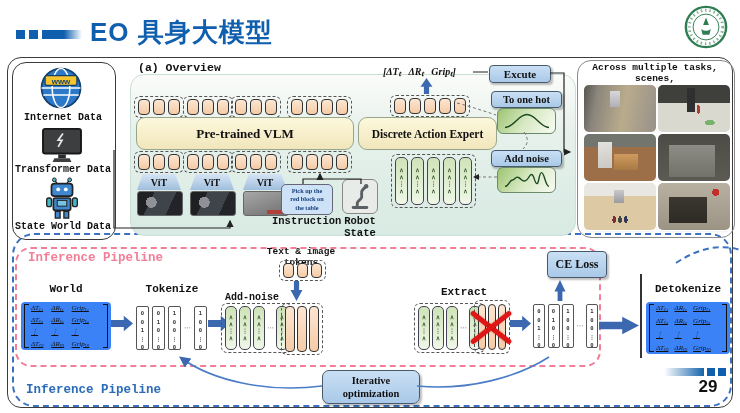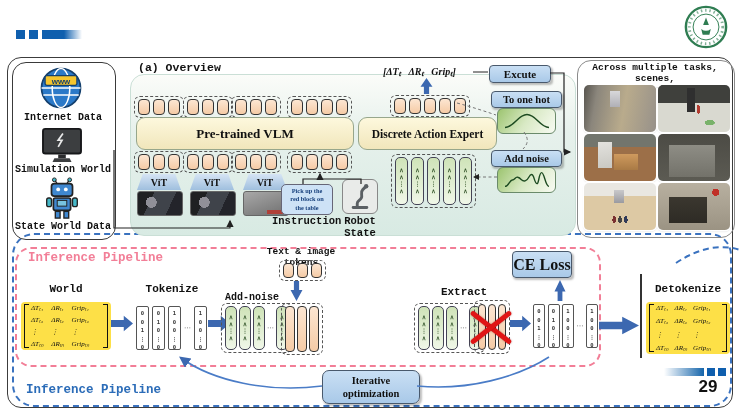--- a/index.html
+++ b/index.html
@@ -49,21 +49,21 @@
   .cam12{background:radial-gradient(6px 6px at 30% 45%,#909098 0 90%,transparent 91%),
          linear-gradient(115deg,#1f2022 0 30%,#3f434a 30% 70%,#23242a 70%);}
   .cam3{background-image:linear-gradient(#b04038,#b04038),linear-gradient(160deg,#a8a8a8,#6f6f6f);
         background-size:18px 4px,100% 100%;background-position:88% 96%,0 0;background-repeat:no-repeat;}
 
   .bincol{display:block;width:13px;height:44px;background:#fff;border:1px solid #555;border-radius:2px;
           font-family:"DejaVu Sans Mono","Liberation Mono",monospace;font-size:5.5px;line-height:1.55;
           color:#333;text-align:center;white-space:pre-line;padding-top:2px;box-sizing:border-box;}
   .bindots{font-size:7px;color:#333;align-self:center;}
 
-  .matrix{display:flex;background:#fde047;border-radius:4px;padding:2px 3px;box-sizing:border-box;}
+  .matrix{display:flex;background:#3b82f6;border-radius:4px;padding:2px 3px;box-sizing:border-box;text-decoration:underline;}
   .br-l{width:4px;border-left:1.3px solid #111;border-top:1.3px solid #111;border-bottom:1.3px solid #111;}
   .br-r{width:4px;border-right:1.3px solid #111;border-top:1.3px solid #111;border-bottom:1.3px solid #111;}
   .mx{flex:1;display:grid;grid-template-columns:1fr 1fr 1.45fr;align-content:space-between;
       font-style:italic;font-size:7px;line-height:1.15;padding:0 2px;height:100%;box-sizing:border-box;}
   .mx span{display:block;}
 
   .ar{background:#3c68b0;clip-path:polygon(0 30%,58% 30%,58% 4%,100% 50%,58% 96%,58% 70%,0 70%);}
   .au{background:#3c68b0;clip-path:polygon(30% 100%,30% 55%,4% 55%,50% 0,96% 55%,70% 55%,70% 100%);}
   .ad{background:#3c68b0;clip-path:polygon(30% 0,30% 45%,4% 45%,50% 100%,96% 45%,70% 45%,70% 0);}
 
@@ -93,20 +93,21 @@
       background-size:100% 100%,38px 26px,100% 100%;background-position:0 0,32% 66%,0 0;}
 </style>
 </head>
 <body>
 
 <div id="stage">
 
   <div class="abs deco-sq" style="left:16px;top:30px"></div>
   <div class="abs deco-sq" style="left:29px;top:30px"></div>
   <div class="abs" style="left:42px;top:30px;width:40px;height:9px;background:linear-gradient(90deg,#0f5fae,#0f5fae 55%,rgba(15,95,174,0))"></div>
+  <div class="abs title" style="left:90px;top:15px">EO 具身大模型</div>
 
   <svg class="abs" style="left:683px;top:4px" width="46" height="46" viewBox="0 0 48 48">
     <circle cx="24" cy="24" r="21" fill="#fff" stroke="#2f7d52" stroke-width="2.5"></circle>
     <circle cx="24" cy="24" r="17.5" fill="none" stroke="#2f7d52" stroke-width="3" stroke-dasharray="1.5 3" opacity="0.6"></circle>
     <circle cx="24" cy="24" r="13.5" fill="none" stroke="#2f7d52" stroke-width="1"></circle>
     <path d="M24 14 l3 8 h-6 z" fill="#2f7d52"></path>
     <path d="M19 26 q5 4 10 0 l-1.5 6 h-7 z" fill="#2f7d52"></path>
   </svg>
 
   <div class="abs outer" style="left:7px;top:57px;width:724px;height:349px"></div>
@@ -122,21 +123,21 @@
     <rect x="8" y="12" width="36" height="11" rx="2" fill="#f5c52e" stroke="#14406e" stroke-width="1.5"></rect>
     <text x="26" y="21" text-anchor="middle" font-size="9" font-weight="bold" fill="#14406e" font-family="Liberation Sans,sans-serif">www</text>
   </svg>
   <div class="abs lbl" style="left:12px;top:112px;width:102px;font-size:10px">Internet Data</div>
   <svg class="abs" style="left:39px;top:126px" width="46" height="38" viewBox="0 0 48 40">
     <rect x="4" y="3" width="40" height="26" rx="2.5" fill="#3c3e40" stroke="#17181a" stroke-width="2"></rect>
     <path d="M25 8 l-5 7 h4 l-4 7" stroke="#e8e8e8" stroke-width="1.8" fill="none"></path>
     <rect x="20" y="30" width="8" height="4" fill="#2a2b2d"></rect>
     <path d="M14 38 h20 l-2 -4 h-16 z" fill="#3c3e40"></path>
   </svg>
-  <div class="abs lbl" style="left:12px;top:164px;width:102px;font-size:10px">Simulation World</div>
+  <div class="abs lbl" style="left:12px;top:164px;width:102px;font-size:10px">Transformer Data</div>
   <svg class="abs" style="left:39px;top:176px" width="46" height="44" viewBox="0 0 48 46">
     <circle cx="16" cy="4" r="2" fill="#45b8c8" stroke="#222"></circle>
       <circle cx="32" cy="4" r="2" fill="#45b8c8" stroke="#222"></circle>
     <path d="M17 5 l2.5 4 M31 5 l-2.5 4" stroke="#222" stroke-width="1.4"></path>
     <rect x="13" y="8" width="22" height="13" rx="3" fill="#3f87cf" stroke="#222" stroke-width="1.8"></rect>
     <circle cx="20" cy="14" r="2" fill="#fff"></circle>
       <circle cx="28" cy="14" r="2" fill="#fff"></circle>
     <rect x="15" y="23" width="18" height="13" rx="2" fill="#3f87cf" stroke="#222" stroke-width="1.8"></rect>
     <rect x="19" y="25.5" width="10" height="6" fill="#77c3e0" stroke="#222"></rect>
     <rect x="8" y="23" width="5" height="9" rx="2" fill="#45b8c8" stroke="#222" stroke-width="1.4"></rect>
@@ -410,21 +411,21 @@
 ⋮
 0</b>
     <span class="bindots">⋯</span>
     <b class="bincol" style="width:12px">1
 0
 0
 ⋮
 0</b>
   </div>
 
-  <div class="abs bluebox" style="left:512px;top:251px;width:58px;height:25px;font-size:16px">CE Loss</div>
+  <div class="abs bluebox" style="left:547px;top:251px;width:58px;height:25px;font-size:12px">CE Loss</div>
   <div class="abs au" style="left:554px;top:280px;width:12px;height:21px"></div>
 
   <div class="abs ar" style="left:599px;top:316px;width:40px;height:19px"></div>
   <div class="abs" style="left:640px;top:274px;width:1.5px;height:84px;background:#333"></div>
 
   <div class="abs lbl" style="left:646px;top:283px;width:84px;font-size:11px">Detokenize</div>
   <div class="abs matrix" style="left:646px;top:302px;width:84px;height:52px">
     <div class="br-l"></div>
     <div class="mx">
       <span>ΔTₜ₁</span>

